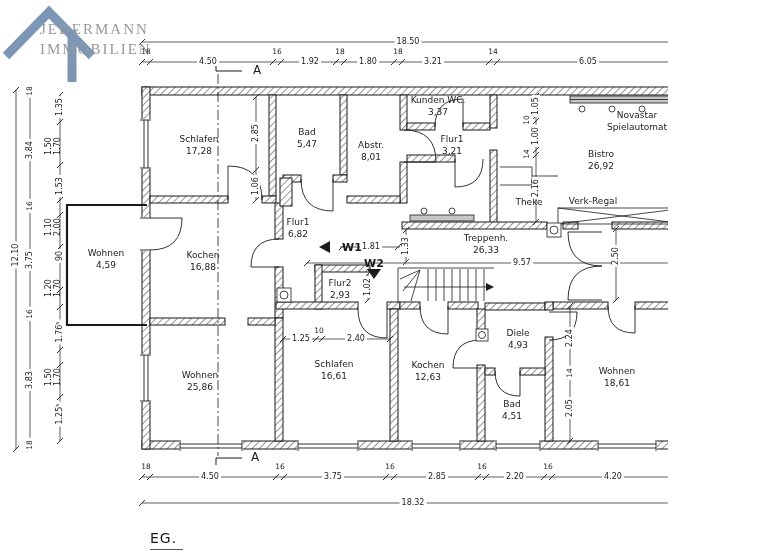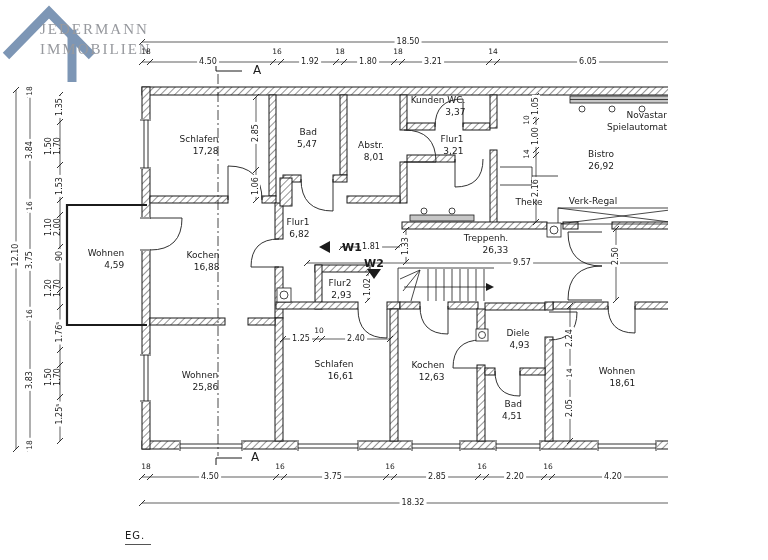--- a/index.html
+++ b/index.html
@@ -6,28 +6,28 @@
   .page{position:relative;width:668px;height:560px;background:#fff;overflow:hidden;
         font-family:"DejaVu Sans",sans-serif;color:#1b1b1b}
   svg.plan{position:absolute;left:0;top:0}
   .lbl{position:absolute;font-size:8px;line-height:1;white-space:nowrap;
        transform:translate(-50%,-50%);color:#1b1b1b}
   .v{transform:translate(-50%,-50%) rotate(-90deg)}
   .bg{background:#fff;padding:0 2px}
   .sm{font-size:7.5px}
   .mk{font-size:11px;font-weight:bold}
   .sec{font-size:12px}
-  .room{position:absolute;transform:translate(-50%,-50%);text-align:right;
+  .room{position:absolute;transform:translate(-50%,-50%);text-align:center;
         font-size:9px;line-height:1.3;white-space:nowrap}
   .room span{display:block}
   .logo{position:absolute;left:2px;top:2px;width:240px;height:84px}
   .logo-text{position:absolute;left:38px;top:17px;font-family:"Liberation Serif",serif;
              font-size:15px;letter-spacing:2px;color:#97999e}
   .logo-text span{display:block;line-height:1.35}
-  .eg{position:absolute;left:125px;top:530px;font-size:10px;letter-spacing:1px;
+  .eg{position:absolute;left:150px;top:530px;font-size:14px;letter-spacing:1px;
       border-bottom:1.2px solid #555;padding:0 6px 3px 0}
 </style>
 </head>
 <body>
 
 <div class="page">
 
   <svg class="plan" width="768" height="560" viewBox="0 0 768 560">
     <defs>
       <pattern id="hx" width="5" height="5" patternUnits="userSpaceOnUse" patternTransform="rotate(45)">

